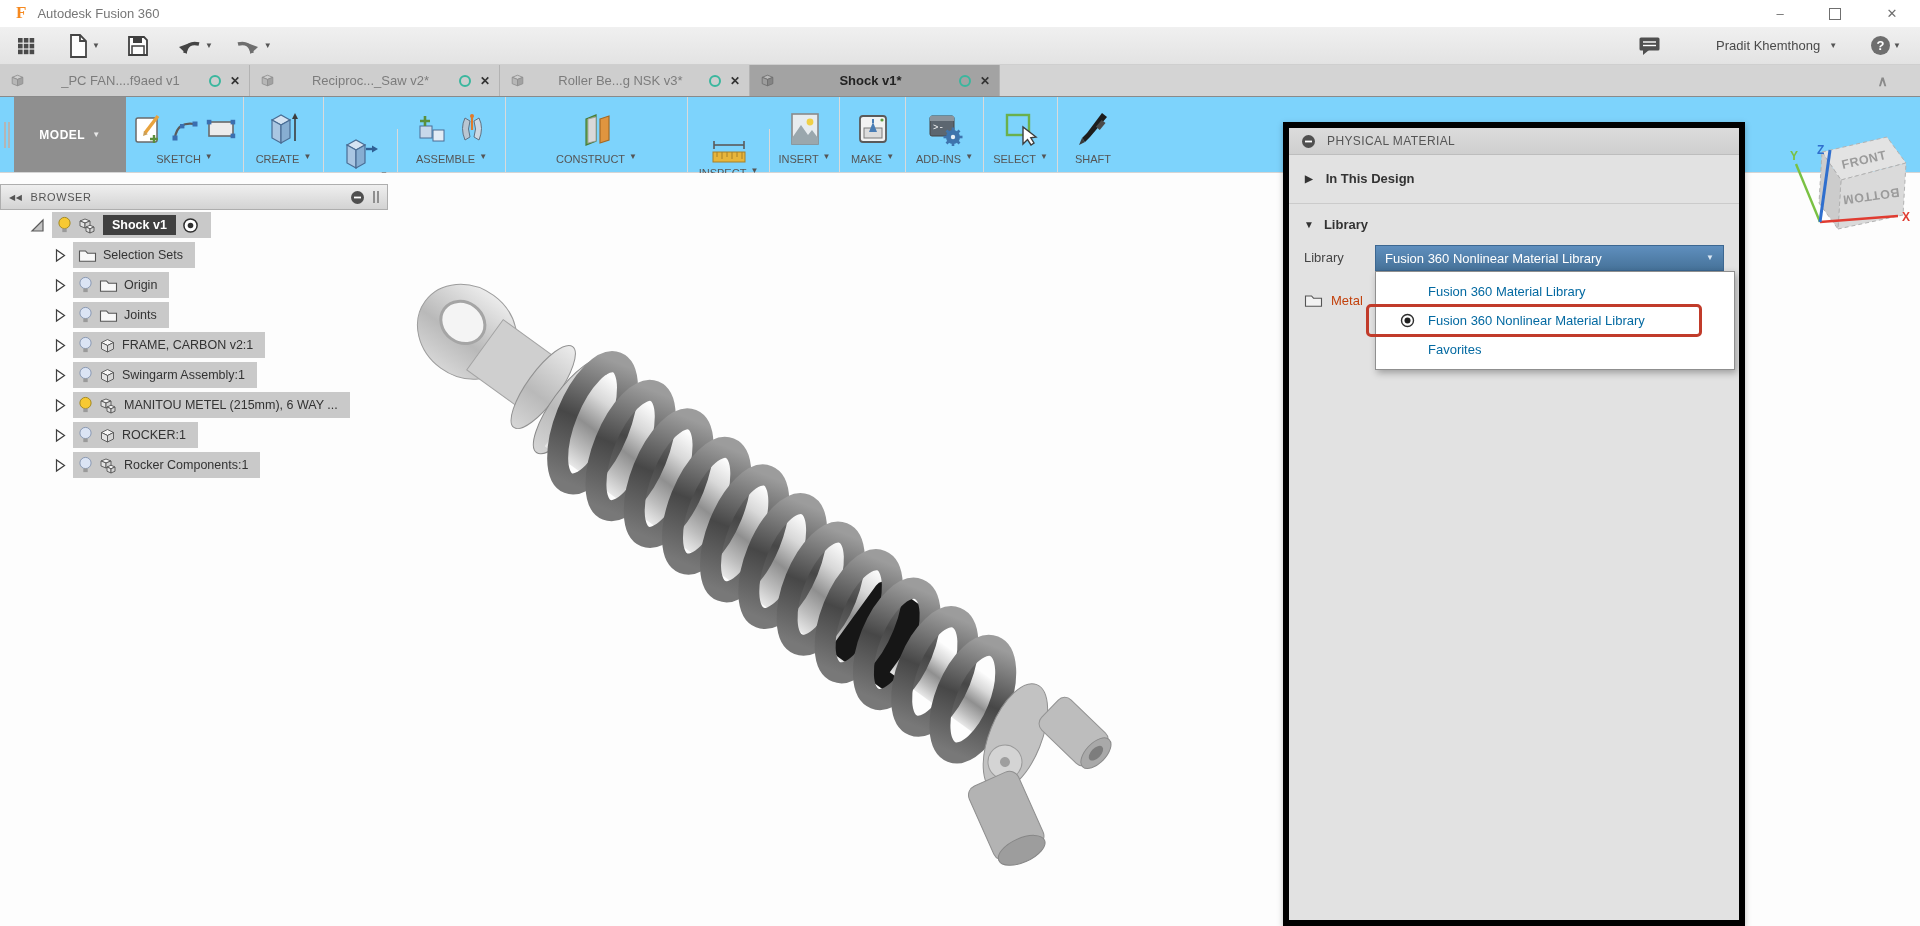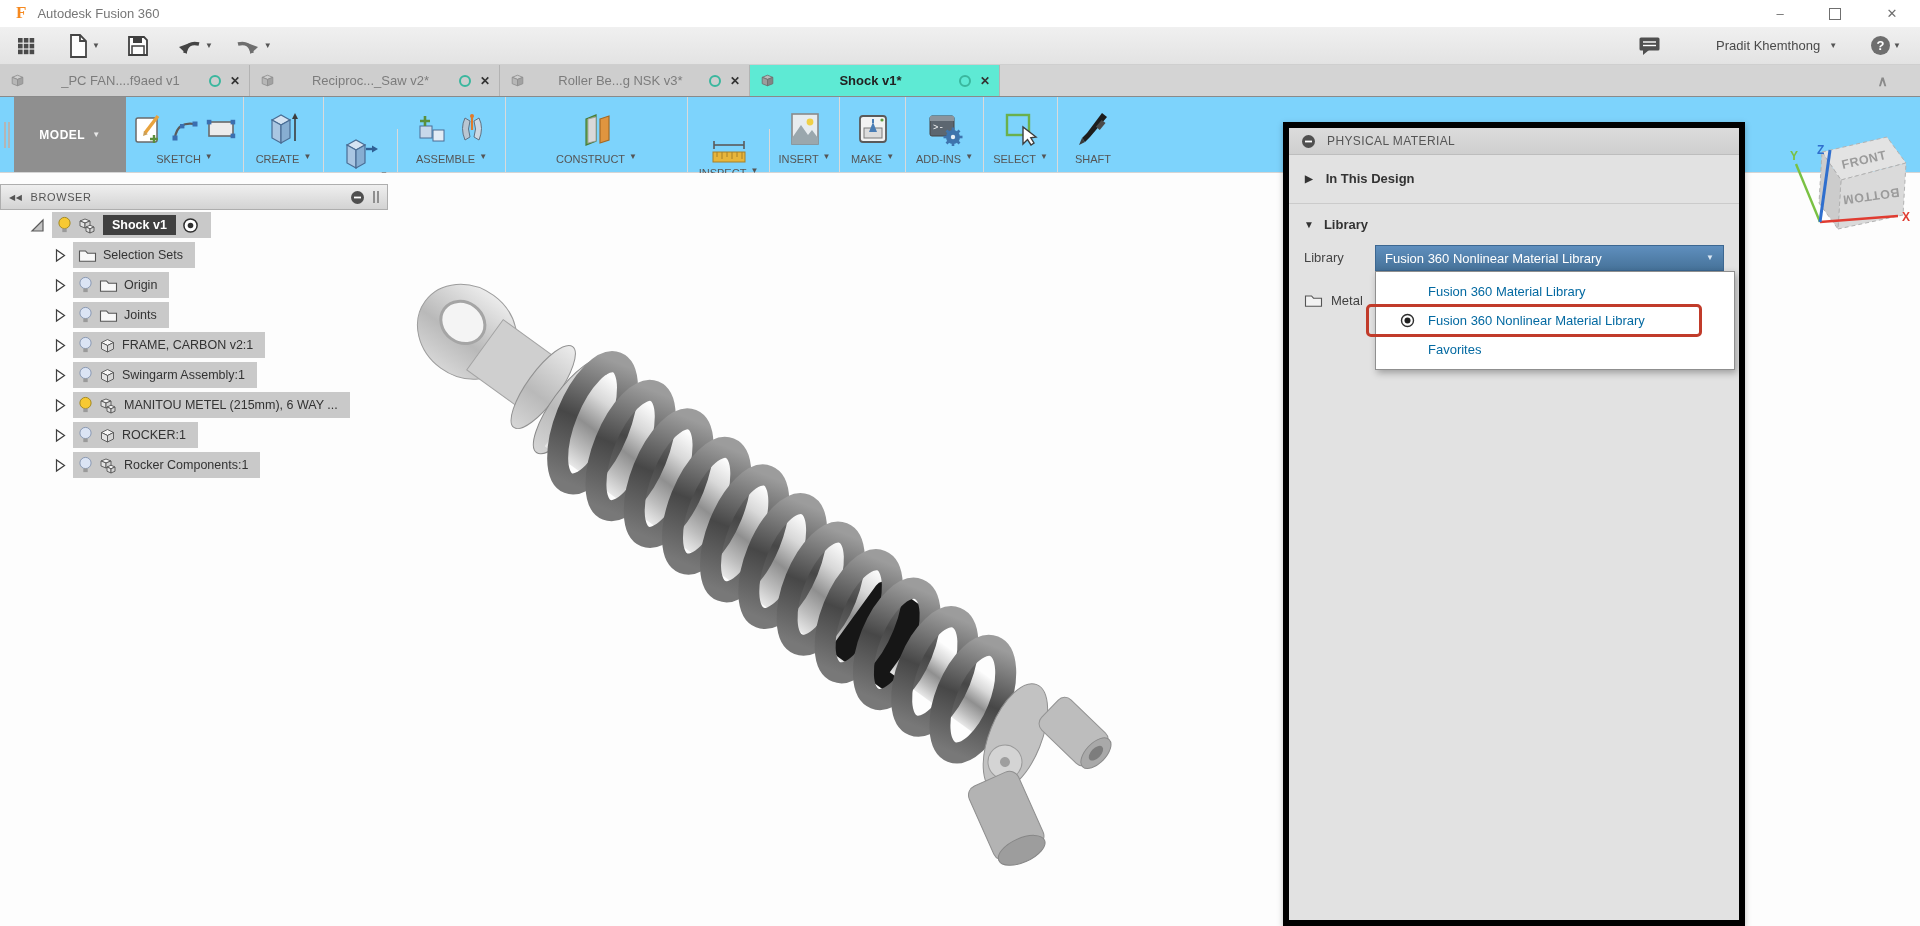--- a/index.html
+++ b/index.html
@@ -19,21 +19,21 @@
   .qat{display:flex;align-items:center;margin-left:10px;gap:4px;}
   .tool-btn{display:flex;align-items:center;padding:2px 5px;gap:3px;}
   .caret{font-size:8px;color:#555;line-height:1;}
   .toolbar-right{margin-left:auto;display:flex;align-items:center;gap:14px;margin-right:14px;}
   .user-name{font-size:13px;color:#4a4a4a;}
   
   .tabbar{position:absolute;top:65px;left:0;right:0;height:31px;background:#d4d4d4;border-bottom:1px solid #8a8a8a;display:flex;}
   .tab{width:250px;box-sizing:border-box;display:flex;align-items:center;padding:0 9px;border-right:1px solid #b3b3b3;
        font-size:13px;color:#7c7c7c;background:#cecece;}
   .tab .tab-label{flex:1;text-align:center;white-space:nowrap;overflow:hidden;}
-  .tab.active{background:#5eead4;color:#222;font-weight:bold;}
+  .tab.active{background:#a3a3a3;color:#222;font-weight:bold;}
   .tab-sync{width:8px;height:8px;border:2px solid #3ab79e;border-radius:50%;margin-right:9px;flex:0 0 auto;}
   .tab-close{color:#333;font-weight:bold;font-size:12px;flex:0 0 auto;}
   .tab-collapse{margin-left:auto;width:75px;display:flex;align-items:center;justify-content:center;
                 color:#8a8a8a;font-weight:bold;font-size:14px;}
   
   .ribbon{position:absolute;top:97px;left:0;right:0;height:75px;background:#7dd3fc;border-bottom:1px solid #d5d5d5;
           display:flex;align-items:stretch;}
   .ribbon-grip{width:14px;display:flex;align-items:center;justify-content:center;gap:2px;}
   .ribbon-grip i{display:block;width:2px;height:26px;background:#b5b5b5;}
   .workspace{width:112px;background:#8f8f8f;color:#fff;font-weight:bold;font-size:12px;letter-spacing:0.5px;
@@ -73,21 +73,21 @@
   .lib-field{display:flex;margin-top:13px;position:relative;}
   .lib-field-label{width:71px;font-size:13px;color:#444;padding-top:5px;flex:0 0 auto;}
   .dropdown{width:360px;height:26px;box-sizing:border-box;background:linear-gradient(#5f8fbe,#467299);
         border:1px solid #3c6791;color:#fff;font-size:13px;display:flex;align-items:center;padding:0 9px;}
   .dropdown .caret{color:#dce8f4;margin-left:auto;}
   .droplist{position:absolute;left:71px;top:26px;width:360px;box-sizing:border-box;background:#fff;
         border:1px solid #8f8f8f;box-shadow:2px 3px 7px rgba(0,0,0,0.3);z-index:6;padding:5px 0;}
   .dropitem{height:29px;display:flex;align-items:center;padding-left:52px;font-size:13px;color:#0369a1;position:relative;}
   .dropitem .radio{position:absolute;left:24px;top:7px;}
   .red-annotation{position:absolute;left:-10px;right:32px;top:-2px;bottom:-2px;border:3px solid #c13b2a;border-radius:5px;pointer-events:none;}
-  .metal-row{display:flex;align-items:center;gap:8px;margin-top:22px;font-size:13px;color:#404040;width:90px;}
+  .metal-row{display:flex;align-items:center;gap:8px;margin-top:22px;font-size:13px;color:#c2410c;width:90px;}
   
   .viewcube{position:absolute;left:1786px;top:114px;}
   .shock{position:absolute;left:396px;top:250px;}
 </style>
 </head>
 <body>
 
 <div class="titlebar">
   <span class="logo">F</span>
   <span class="title-text">Autodesk Fusion 360</span>

